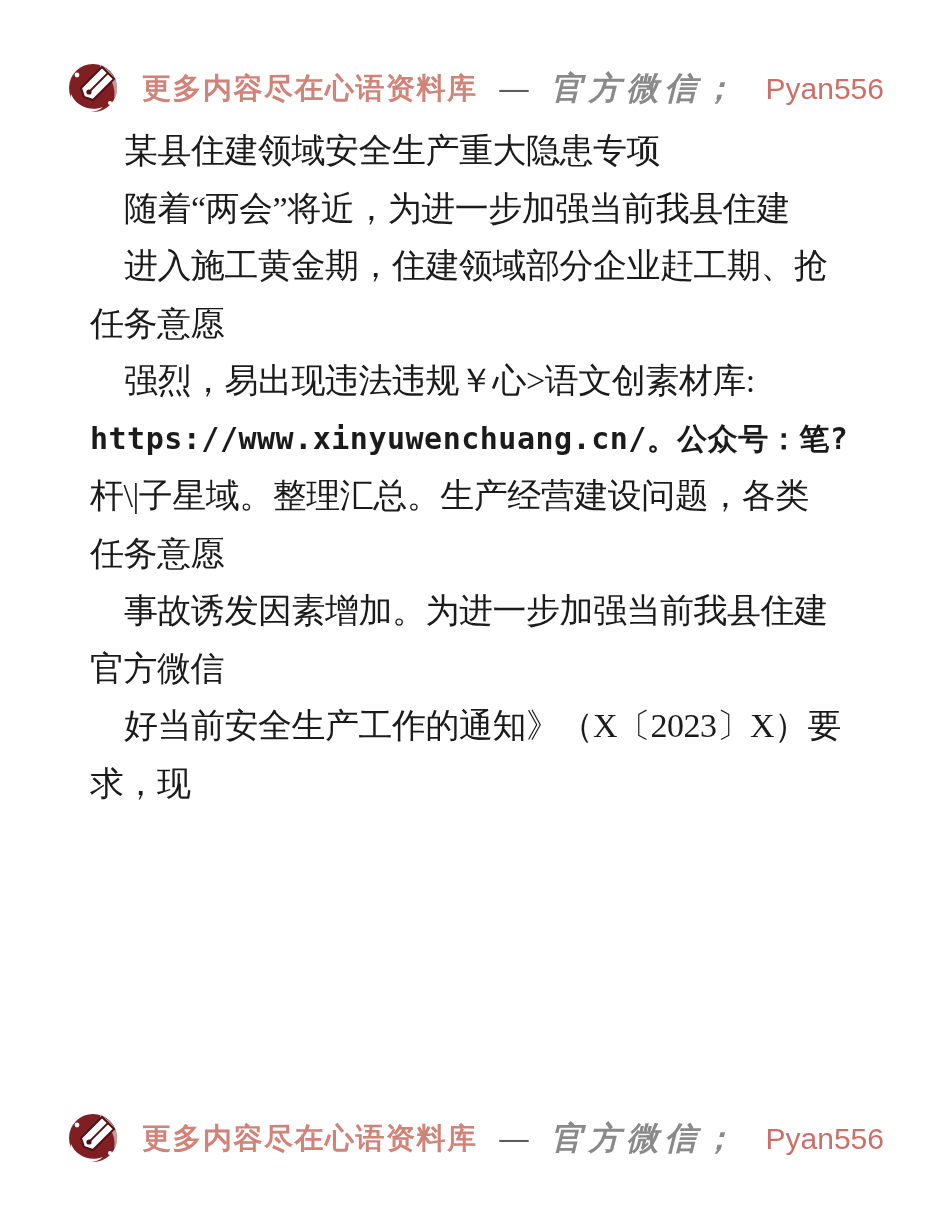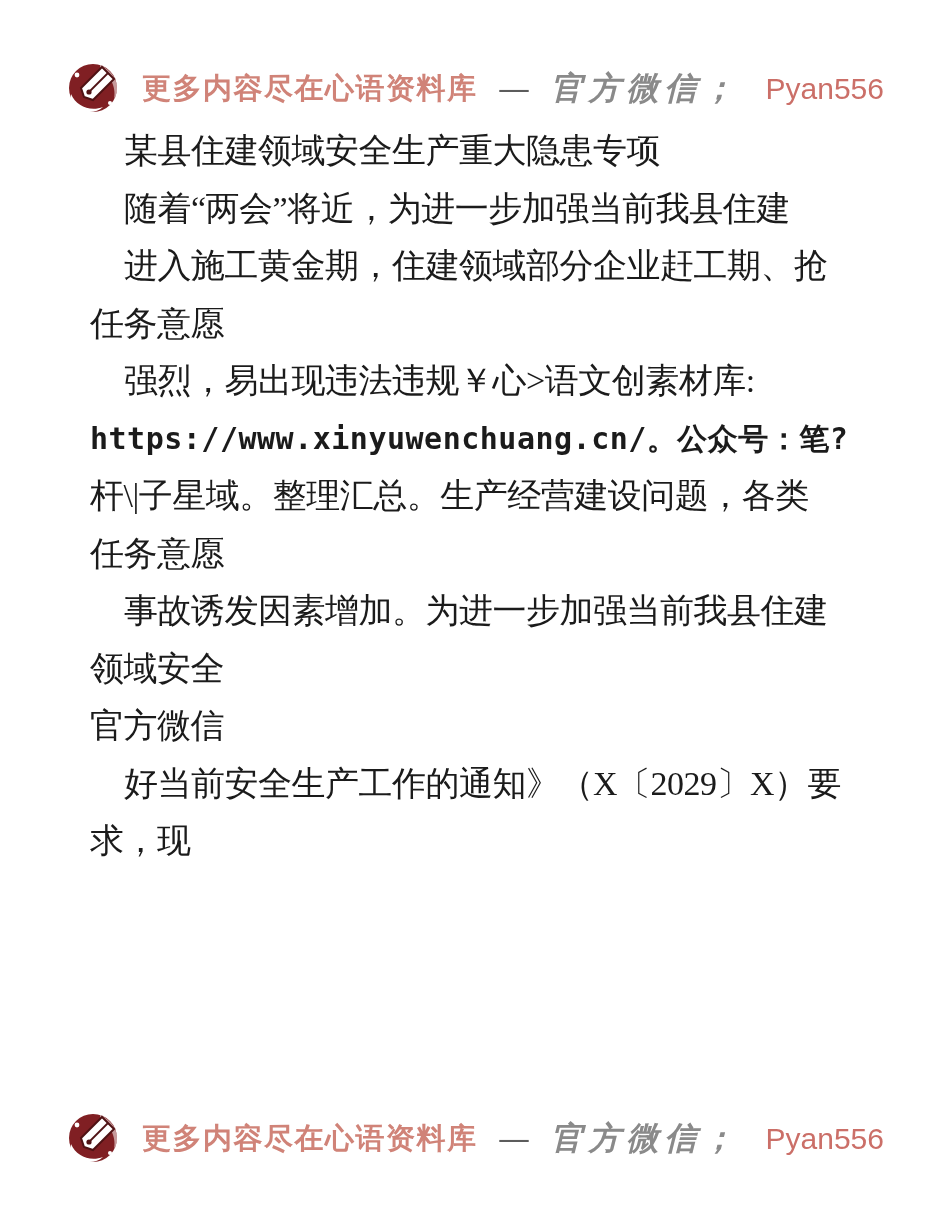--- a/index.html
+++ b/index.html
@@ -81,23 +81,22 @@
   <div class="doc-body">
       <div class="line indent">某县住建领域安全生产重大隐患专项</div>
       <div class="line indent">随着“两会”将近，为进一步加强当前我县住建</div>
       <div class="line indent">进入施工黄金期，住建领域部分企业赶工期、抢</div>
       <div class="line">任务意愿</div>
       <div class="line indent">强烈，易出现违法违规￥心&gt;语文创素材库:</div>
       <div class="line mono">https://www.xinyuwenchuang.cn/。公众号：笔?</div>
       <div class="line">杆\|子星域。整理汇总。生产经营建设问题，各类</div>
       <div class="line">任务意愿</div>
       <div class="line indent">事故诱发因素增加。为进一步加强当前我县住建</div>
-      <div class="line">领域安全</div>
       <div class="line">官方微信</div>
-      <div class="line indent">好当前安全生产工作的通知》（X〔2029〕X）要</div>
+      <div class="line indent">好当前安全生产工作的通知》（X〔2023〕X）要</div>
       <div class="line">求，现</div>
     </div>
 
   <div class="watermark footer">
     <svg class="wm-logo" viewBox="0 0 55 53" aria-hidden="true">
       <circle cx="27" cy="26" r="24" fill="#801f23"></circle>
       <path d="M5 32 C10 44 24 50 37 45 C30 52 15 52 7 43 C5 40 4.5 36 5 32 Z" fill="#ffffff"></path>
       <path d="M34 3 C44 7 51 16 51 26 C51 30 50 34 48 37 C50 28 47 15 34 8 Z" fill="#ffffff" opacity="0.55"></path>
       <circle cx="11" cy="13" r="2.4" fill="#ffffff"></circle>
       <circle cx="44" cy="41" r="2" fill="#ffffff"></circle>

